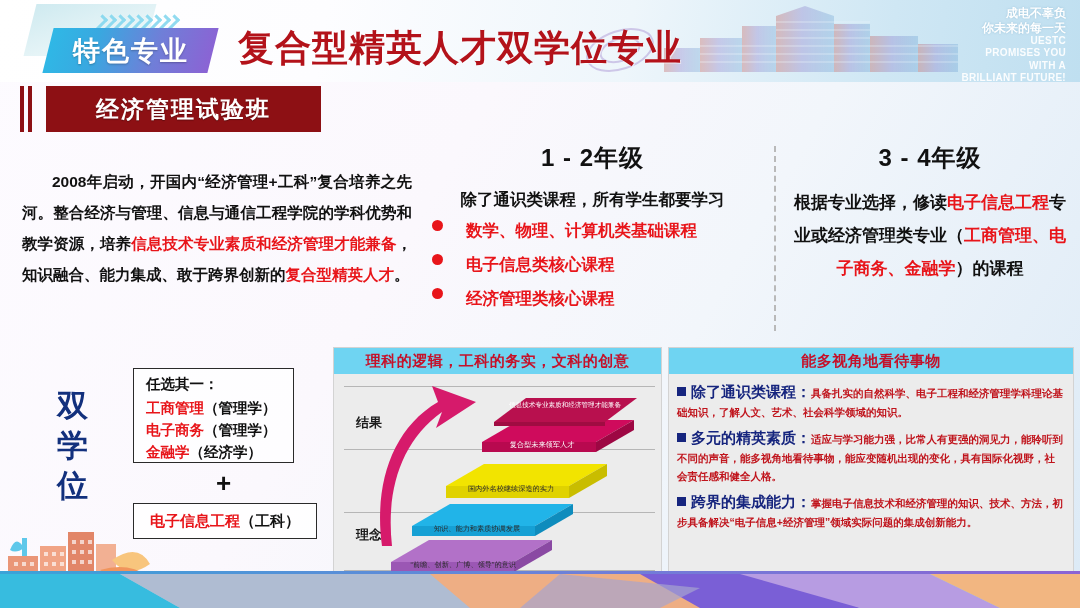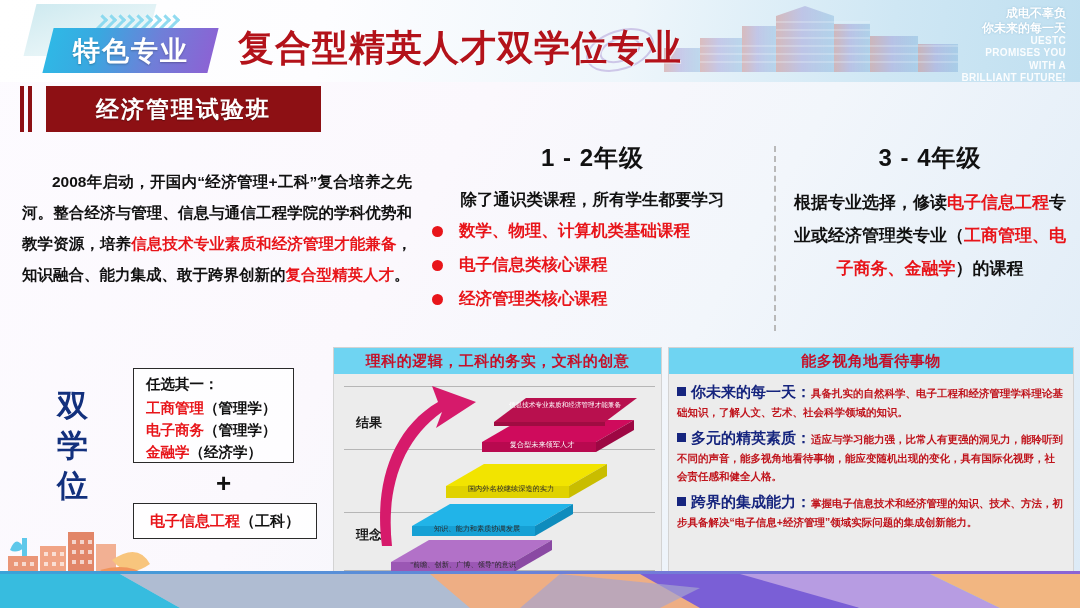--- a/index.html
+++ b/index.html
@@ -98,21 +98,21 @@
     margin:0 0 12px 0;text-align:center;
     font-size:24px;font-weight:bold;color:#111;letter-spacing:1px;
   }
   .col .lead{
     margin:0 0 8px 0;text-align:center;
     font-size:16.5px;font-weight:bold;color:#111;line-height:26px;
   }
   .col-b .lead{text-align:center;line-height:33px;font-size:17px;}
   .blist{list-style:none;margin:0;padding:0;}
   .blist li{
-    display:flex;align-items:center;gap:16px;
+    display:flex;align-items:flex-start;gap:23px;
     margin:0 0 12px 0;padding-left:12px;
     font-size:16.5px;font-weight:bold;color:#e8151a;
   }
   .blist li .dot{
     flex:none;width:11px;height:11px;border-radius:50%;background:#e8151a;
   }
 
   
   .dual-label{
     position:absolute;left:44px;top:386px;width:58px;
@@ -344,21 +344,21 @@
     </div>
   </div>
 
   <div class="panel right">
     <div class="panel-hd">
       <span>能多视角地看待事物</span>
     </div>
     <div class="body">
 
       <div class="req">
-        <span class="hd"><span class="sq"></span><em>你未来的每一天：</em></span><span class="bd">具备扎实的自然科学、电子工程和经济管理学科理论基础知识，了解人文、艺术、社会科学领域的知识。</span>
+        <span class="hd"><span class="sq"></span><em>除了通识类课程：</em></span><span class="bd">具备扎实的自然科学、电子工程和经济管理学科理论基础知识，了解人文、艺术、社会科学领域的知识。</span>
       </div>
 
       <div class="req">
         <span class="hd"><span class="sq"></span><em>多元的精英素质：</em></span><span class="bd">适应与学习能力强，比常人有更强的洞见力，能聆听到不同的声音，能多视角地看待事物，能应变随机出现的变化，具有国际化视野，社会责任感和健全人格。</span>
       </div>
 
       <div class="req">
         <span class="hd"><span class="sq"></span><em>跨界的集成能力：</em></span><span class="bd">掌握电子信息技术和经济管理的知识、技术、方法，初步具备解决“电子信息+经济管理”领域实际问题的集成创新能力。</span>
       </div>
 

